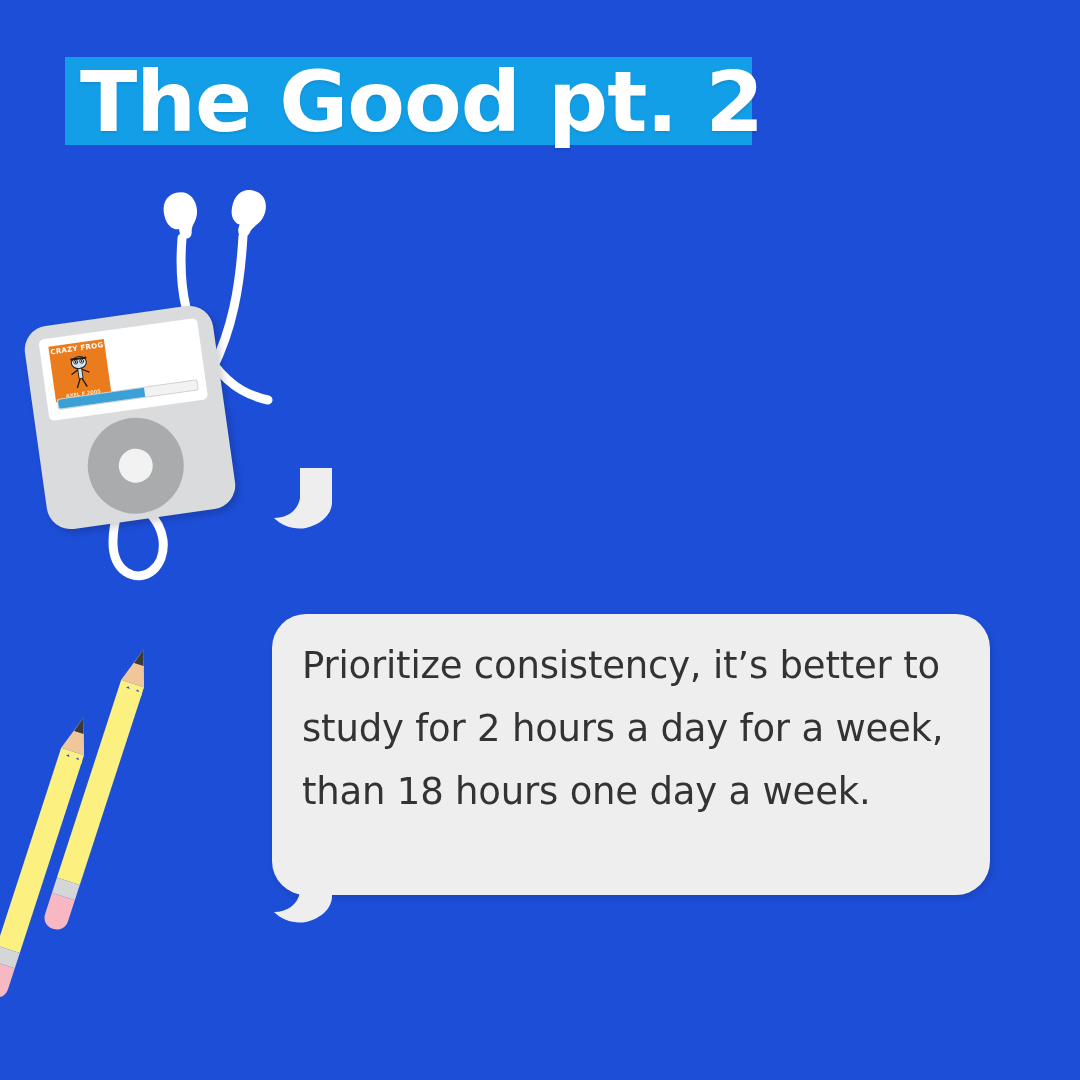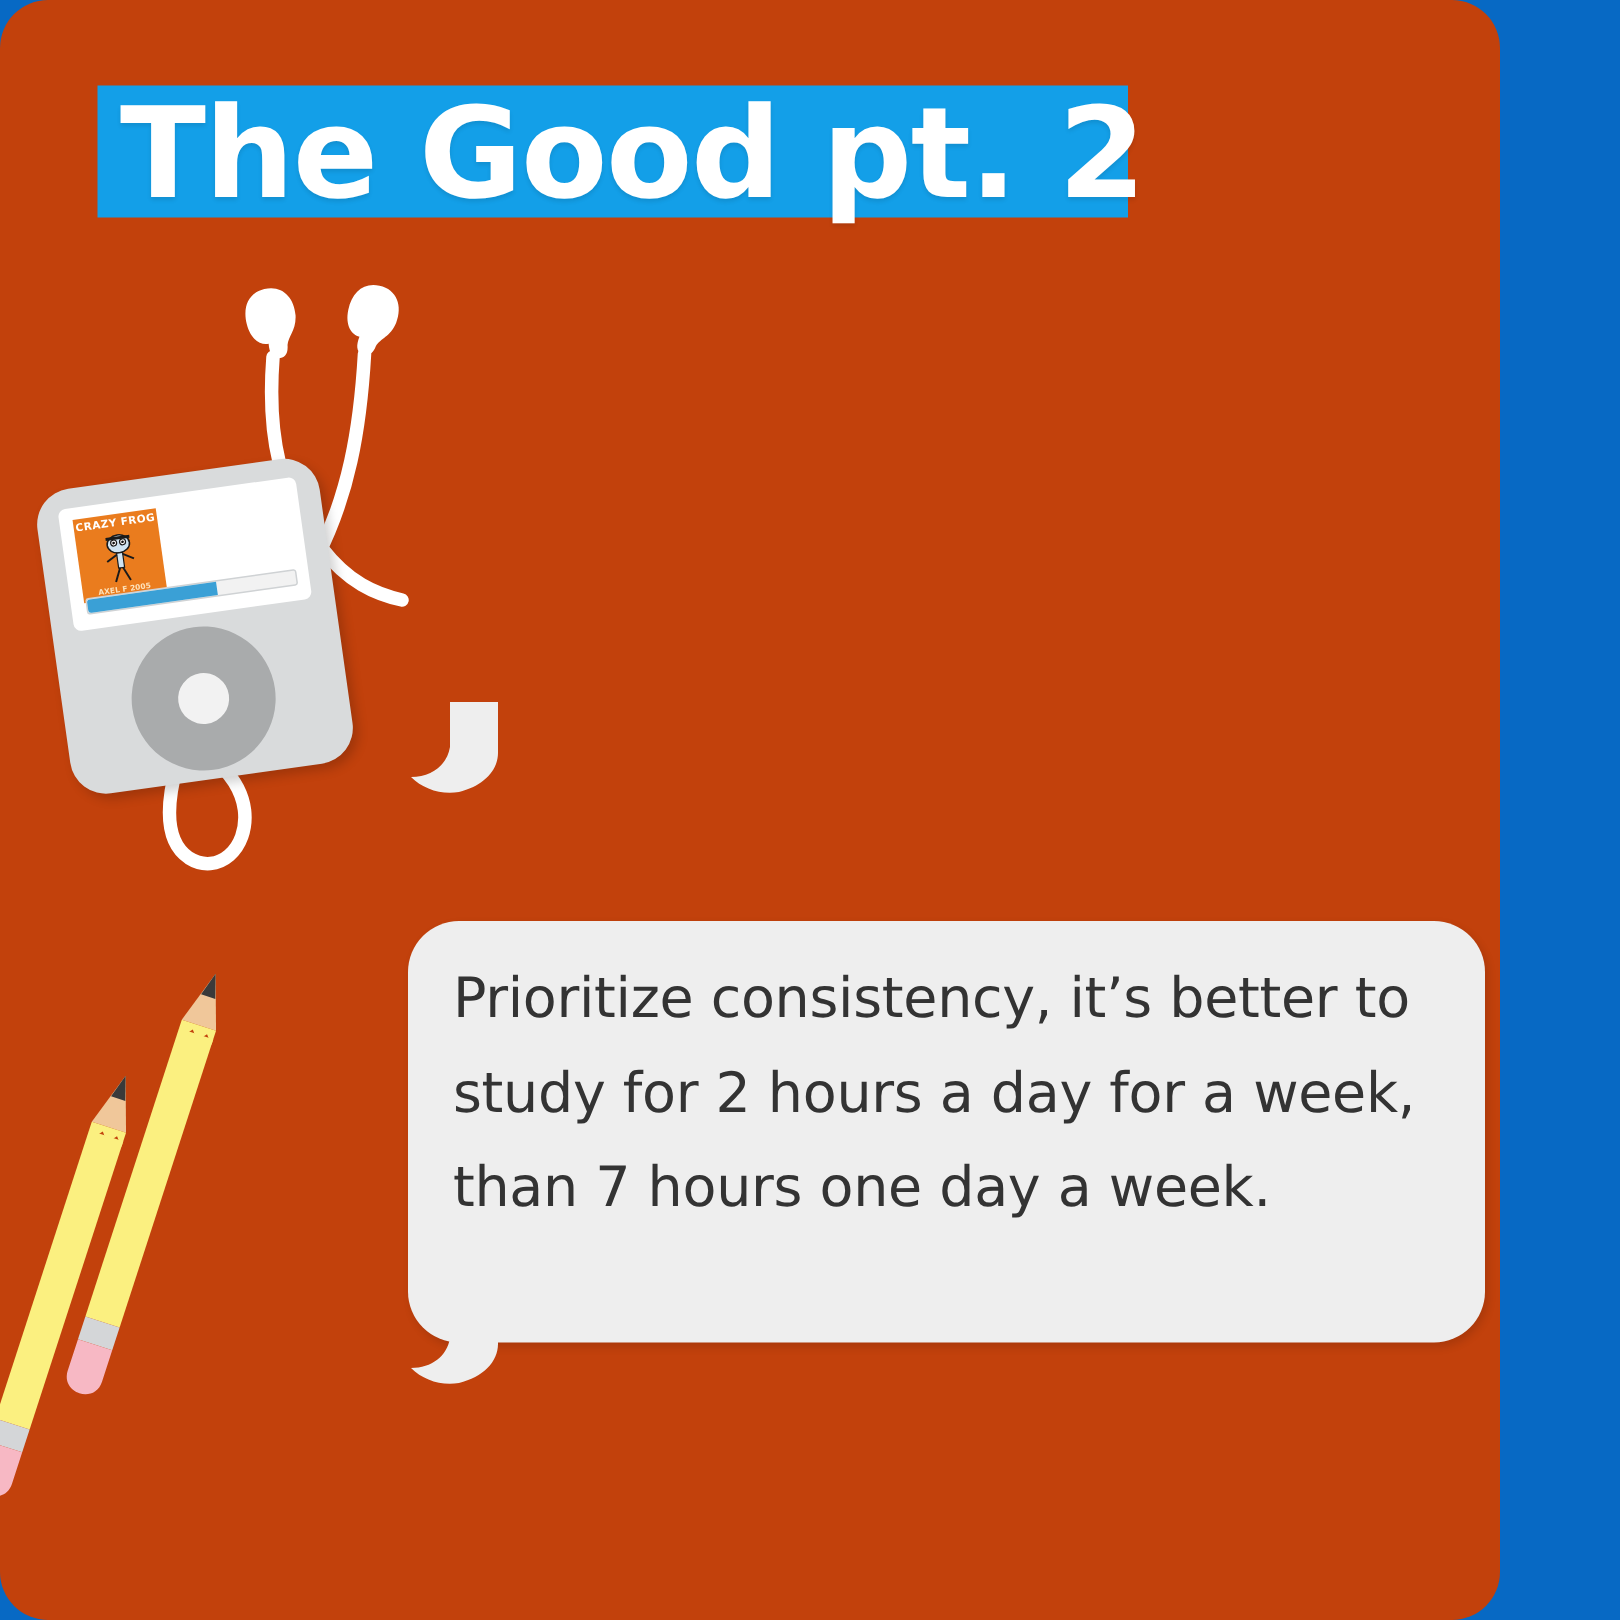--- a/index.html
+++ b/index.html
@@ -2,26 +2,25 @@
 <html><head>
 <meta charset="utf-8">
 <style>
   html, body {
     margin: 0;
     padding: 0;
     background: #0769c4;
   }
   #canvas {
     position: relative;
-    width: 1000px;
+    width: 1080px;
     height: 1080px;
-    background: #c2410c;
+    background: #1d4ed8;
     overflow: hidden;
     font-family: "Liberation Sans", sans-serif;
-    border-radius: 32px;
   }
 
   
   .title-band {
     position: absolute;
     left: 65px;
     top: 57px;
     width: 687px;
     height: 88px;
     background: #139fe8;
@@ -269,21 +268,21 @@
       </div>
     </div>
   </div>
 
   <svg class="tail" id="tail-1" viewBox="0 0 78 62">
     <path d="M60 0 L60 34 C 60 46, 50 56, 34 60 C 22 62, 10 58, 2 50
              C 16 50, 26 42, 28 30 L 28 0 Z" fill="#eeeeee"></path>
   </svg>
 
   <div class="bubble" id="bubble-2">
-    <div class="bubble-text">Prioritize consistency, it’s better to study for 2 hours a day for a week, than 7 hours one day a week.</div>
+    <div class="bubble-text">Prioritize consistency, it’s better to study for 2 hours a day for a week, than 18 hours one day a week.</div>
   </div>
   <svg class="tail" id="tail-2" viewBox="0 0 78 62">
     <path d="M60 0 L60 34 C 60 46, 50 56, 34 60 C 22 62, 10 58, 2 50
              C 16 50, 26 42, 28 30 L 28 0 Z" fill="#eeeeee"></path>
   </svg>
 
   <div id="pencils-group">
     <svg class="pencil" id="pencil-back" viewBox="0 0 40 300">
       <path d="M20 2 L32 38 L8 38 Z" fill="#f0c79a"></path>
       <path d="M20 2 L25 18 L15 18 Z" fill="#3a3a3a"></path>

